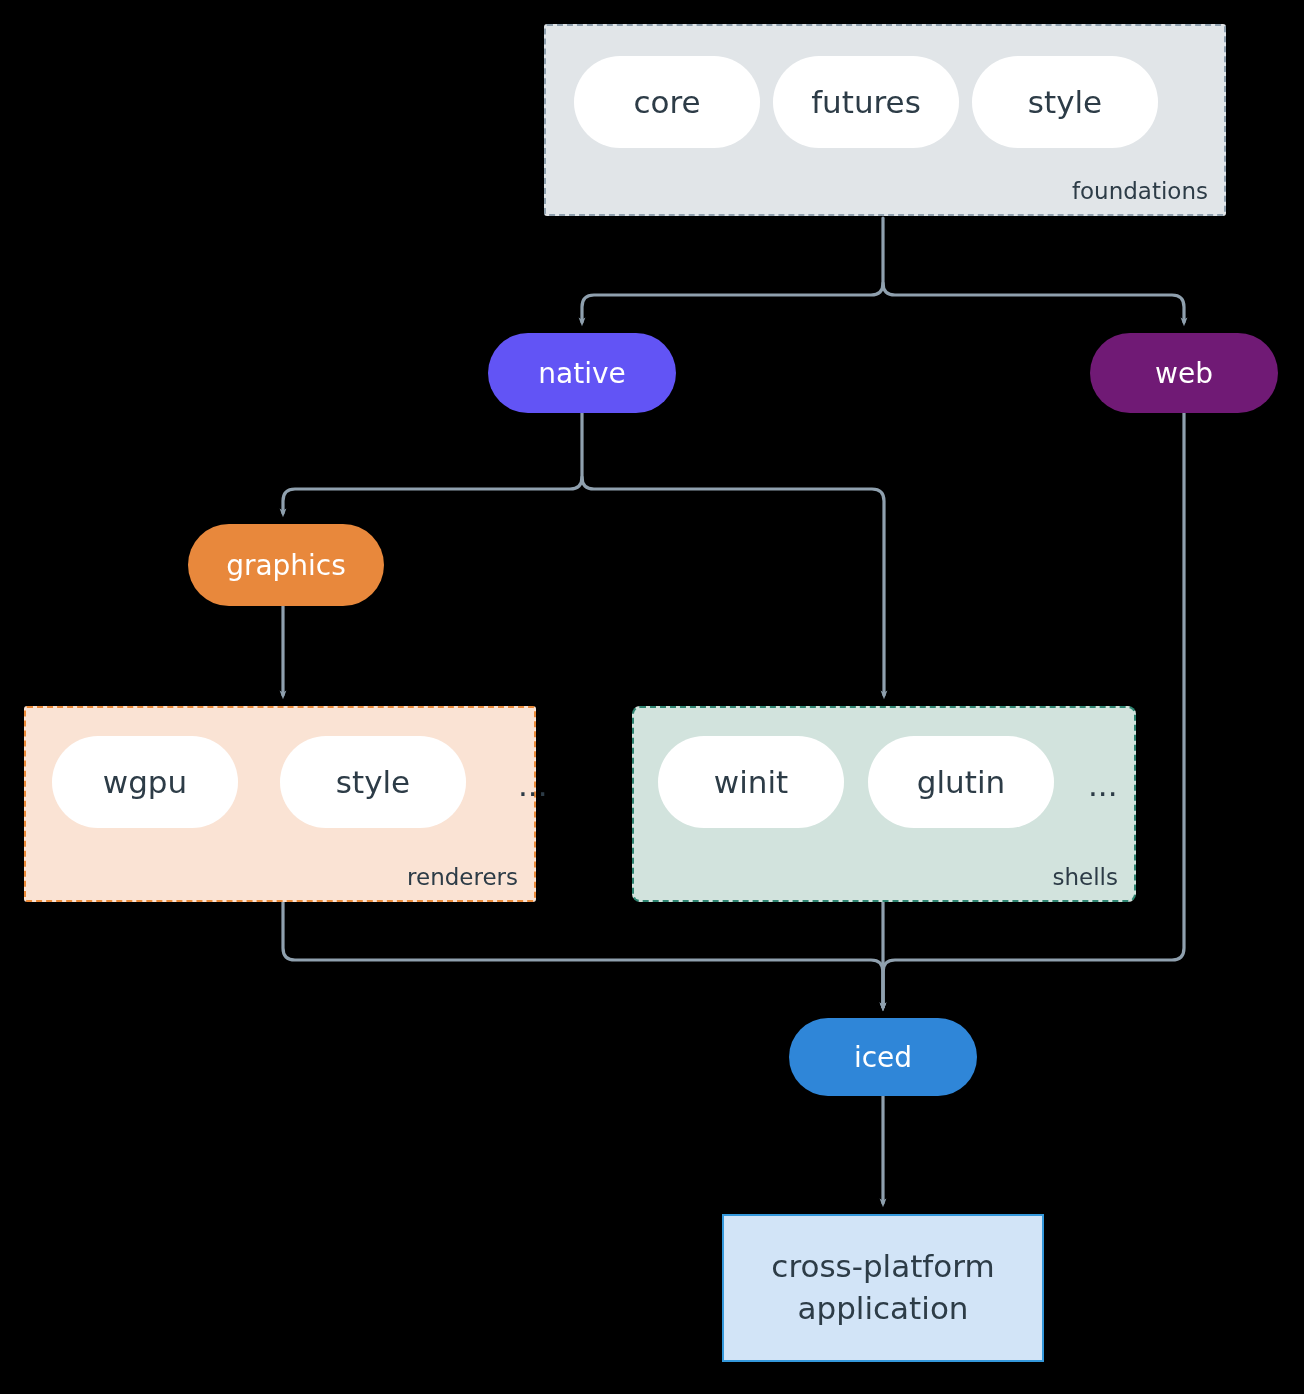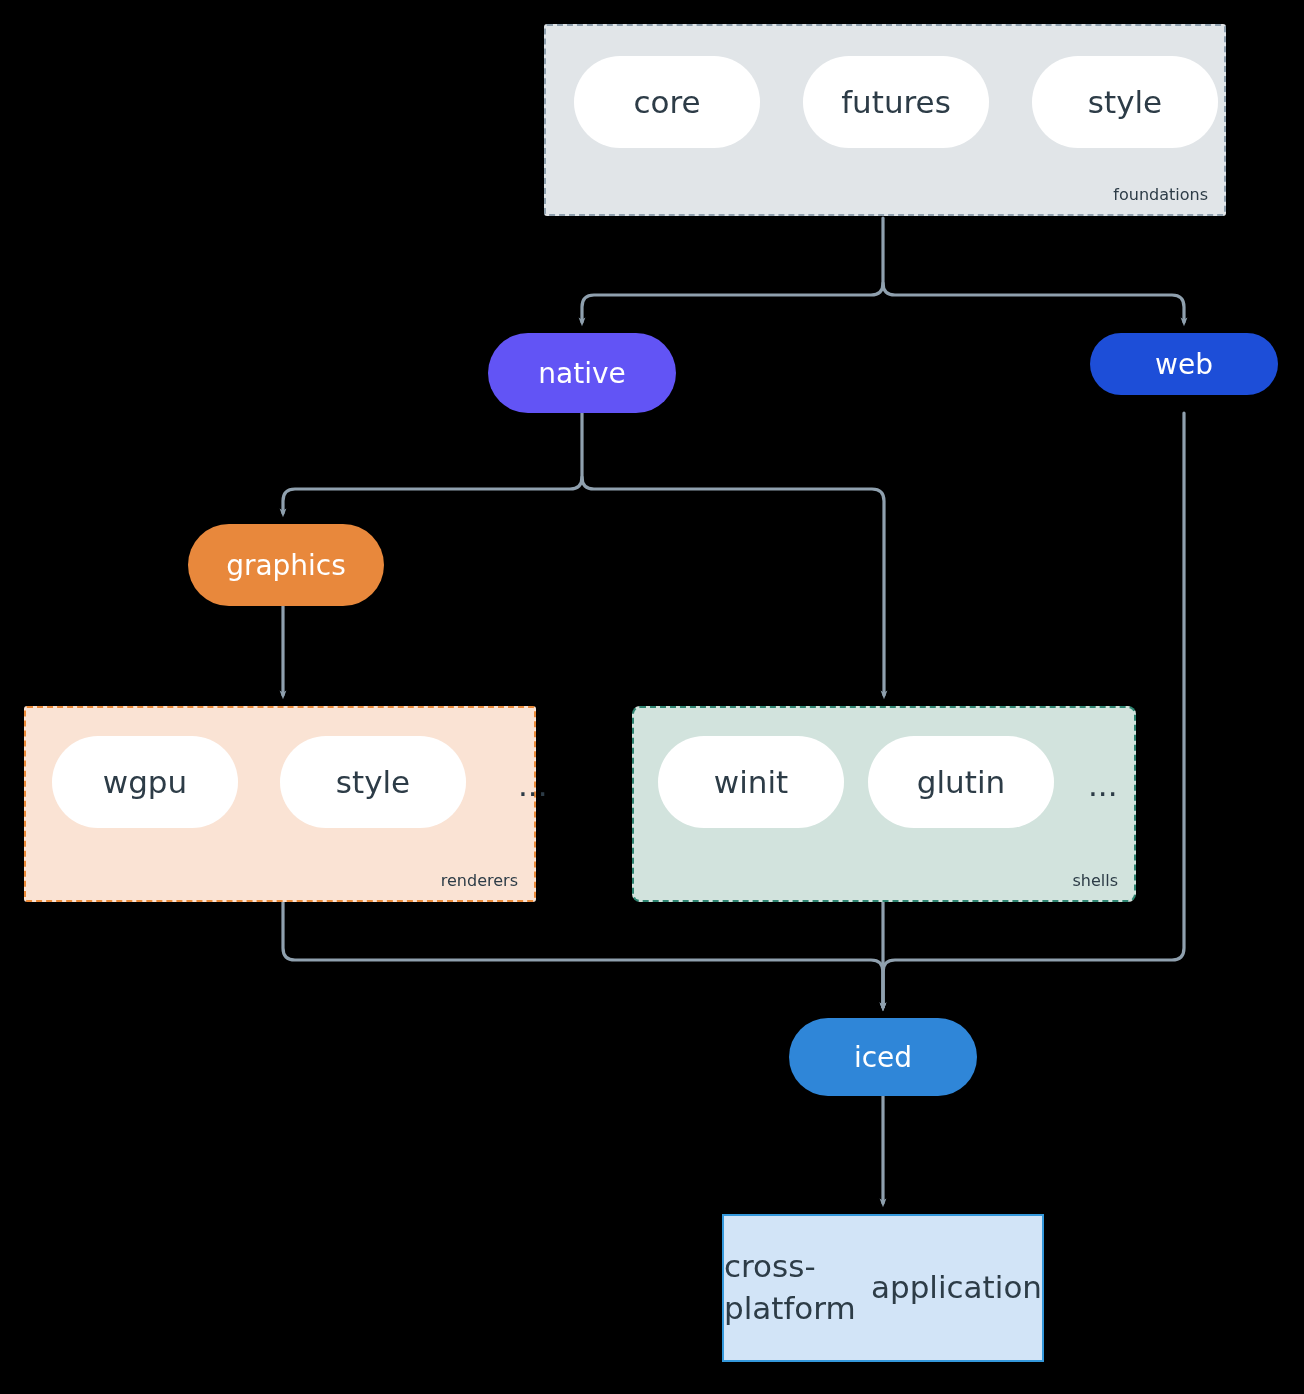--- a/index.html
+++ b/index.html
@@ -26,40 +26,40 @@
 
   
   .cluster {
     position: absolute;
     box-sizing: border-box;
   }
   .cluster-label {
     position: absolute;
     right: 16px;
     bottom: 10px;
-    font-size: 16px;
+    font-size: 23px;
     color: #2d3c47;
     white-space: nowrap;
   }
   .cluster-items {
     position: absolute;
     left: 0; top: 0;
     display: flex;
     align-items: center;
   }
 
   #cluster-foundations {
     left: 544px; top: 24px;
     width: 682px; height: 192px;
     background: #e1e5e8;
     border: 2px dashed #8fa0ae;
     border-radius: 3px;
   }
   #cluster-foundations .cluster-items {
-    left: 28px; top: 30px; gap: 43px;
+    left: 28px; top: 30px; gap: 13px;
   }
 
   #cluster-renderers {
     left: 24px; top: 706px;
     width: 512px; height: 196px;
     background: #fae3d4;
     border: 2px dashed #ec8b39;
     border-radius: 3px;
   }
   #cluster-renderers .cluster-items {
@@ -104,33 +104,33 @@
     position: absolute;
     display: flex;
     align-items: center;
     justify-content: center;
     border-radius: 42px;
     color: #ffffff;
     font-size: 28px;
     box-sizing: border-box;
   }
   #node-native { left: 488px; top: 333px; width: 188px; height: 80px; background: #6254f5; }
-  #node-web    { left: 1090px; top: 333px; width: 188px; height: 62px; background: #1d4ed8; }
+  #node-web    { left: 1090px; top: 333px; width: 188px; height: 80px; background: #701a75; }
   #node-graphics { left: 188px; top: 524px; width: 196px; height: 82px; background: #e8883c; }
   #node-iced   { left: 789px; top: 1018px; width: 188px; height: 78px; background: #2f86d8; }
 
   
   #node-application {
     position: absolute;
     left: 722px; top: 1214px;
     width: 322px; height: 148px;
     background: #d2e4f7;
     border: 2px solid #3498db;
     display: flex;
-    flex-direction: row;
+    flex-direction: column;
     align-items: center;
     justify-content: center;
     font-size: 31px;
     color: #2d3c47;
     line-height: 1.35;
     box-sizing: border-box;
   }
 </style>
 </head>
 <body>

